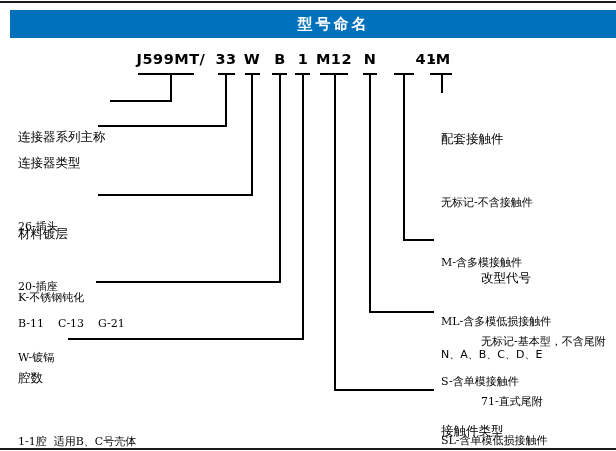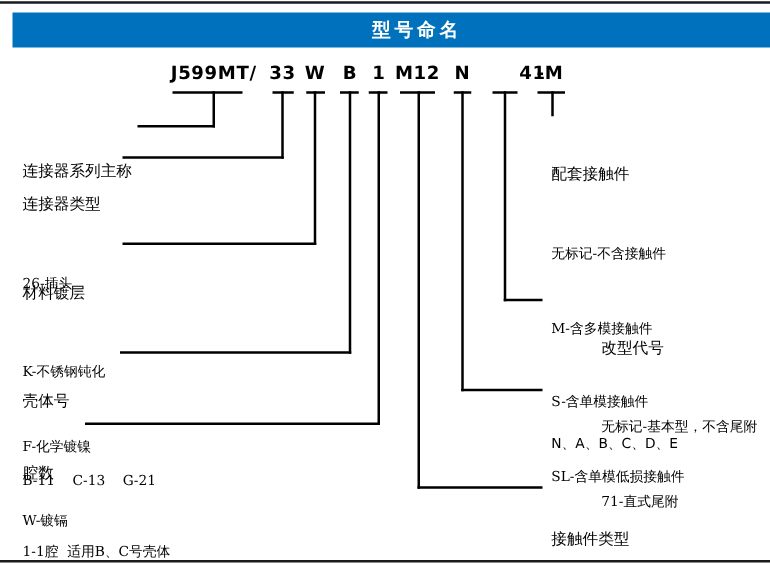--- a/index.html
+++ b/index.html
@@ -111,42 +111,42 @@
   <div class="ln h h5"></div>
   <div class="ln h h6"></div>
   <div class="ln h h7"></div>
 
   <div class="group lg lg0">
     <div class="heading">连接器系列主称</div>
   </div>
   <div class="group lg lg1">
     <div class="heading">连接器类型</div>
     <div class="item">26-插头</div>
+    <div class="item">20-插座</div>
   </div>
   <div class="group lg lg2">
     <div class="heading">材料镀层</div>
     <div class="item">K-不锈钢钝化</div>
-    <div class="item">F-化学镀镍</div>
     <div class="item">W-镀镉</div>
   </div>
   <div class="group lg lg3">
-    <div class="heading">壳体号</div>
     <div class="item">B-11    C-13    G-21</div>
   </div>
   <div class="group lg lg4">
     <div class="heading">腔数</div>
     <div class="item">1-1腔  适用B、C号壳体</div>
     
     
   </div>
 
   <div class="group rg rg0">
     <div class="heading">配套接触件</div>
     <div class="item">无标记-不含接触件</div>
     <div class="item">M-含多模接触件</div>
+    <div class="item">ML-含多模低损接触件</div>
     <div class="item">S-含单模接触件</div>
     <div class="item">SL-含单模低损接触件</div>
   </div>
   <div class="group rg rg1">
     <div class="heading">改型代号</div>
     <div class="item">无标记-基本型，不含尾附</div>
     <div class="item">71-直式尾附</div>
   </div>
   <div class="group rg rg2">
     <div class="item sans">N、A、B、C、D、E</div>

